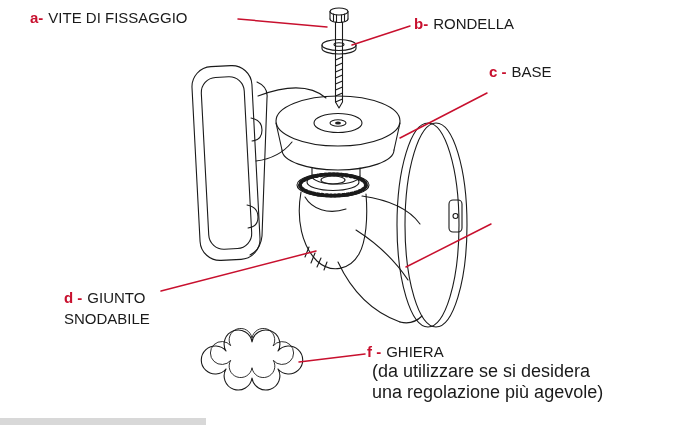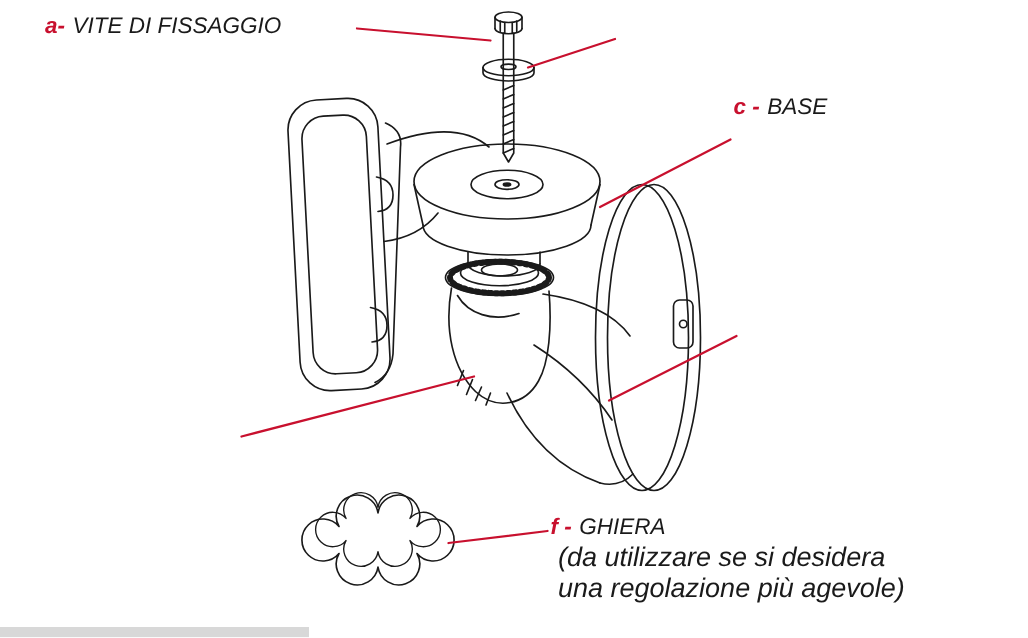--- a/index.html
+++ b/index.html
@@ -2,21 +2,20 @@
 <html><head>
 <meta charset="utf-8">
 <style>
   html,body{margin:0;padding:0;background:#ffffff;}
   .stage{
     position:relative;
     width:661px;height:425px;
     background:#ffffff;
     font-family:"Liberation Sans", sans-serif;
     overflow:hidden;
-    font-style:italic;
   }
   .stage svg{position:absolute;left:0;top:0;}
   .lbl{
     position:absolute;
     font-size:15px;
     line-height:21px;
     color:#1a1a1a;
     white-space:nowrap;
   }
   .lbl .letter{
@@ -121,25 +120,31 @@
       <line x1="161" y1="291" x2="316" y2="251"></line>
       <line x1="491" y1="224" x2="406" y2="267"></line>
       <line x1="365" y1="354" x2="299" y2="362"></line>
     </g>
   </svg>
 
   <div class="lbl" style="left:30px;top:7px">
     <span class="letter">a-</span><span>VITE DI FISSAGGIO</span>
   </div>
 
+  <div class="lbl" style="left:414px;top:13px">
+    <span class="letter">b-</span><span>RONDELLA</span>
+  </div>
 
   <div class="lbl" style="left:489px;top:61px">
     <span class="letter">c -</span><span>BASE</span>
   </div>
 
+  <div class="lbl wrap" style="left:64px;top:287px;width:112px">
+    <span class="letter">d -</span><span>GIUNTO SNODABILE</span>
+  </div>
 
 
   <div class="lbl" style="left:367px;top:341px">
     <span class="letter">f -</span><span>GHIERA</span>
   </div>
 
   <div class="note" style="left:372px;top:361px">(da utilizzare se si desidera
 una regolazione più agevole)</div>
 
   <div class="page-edge"></div>

